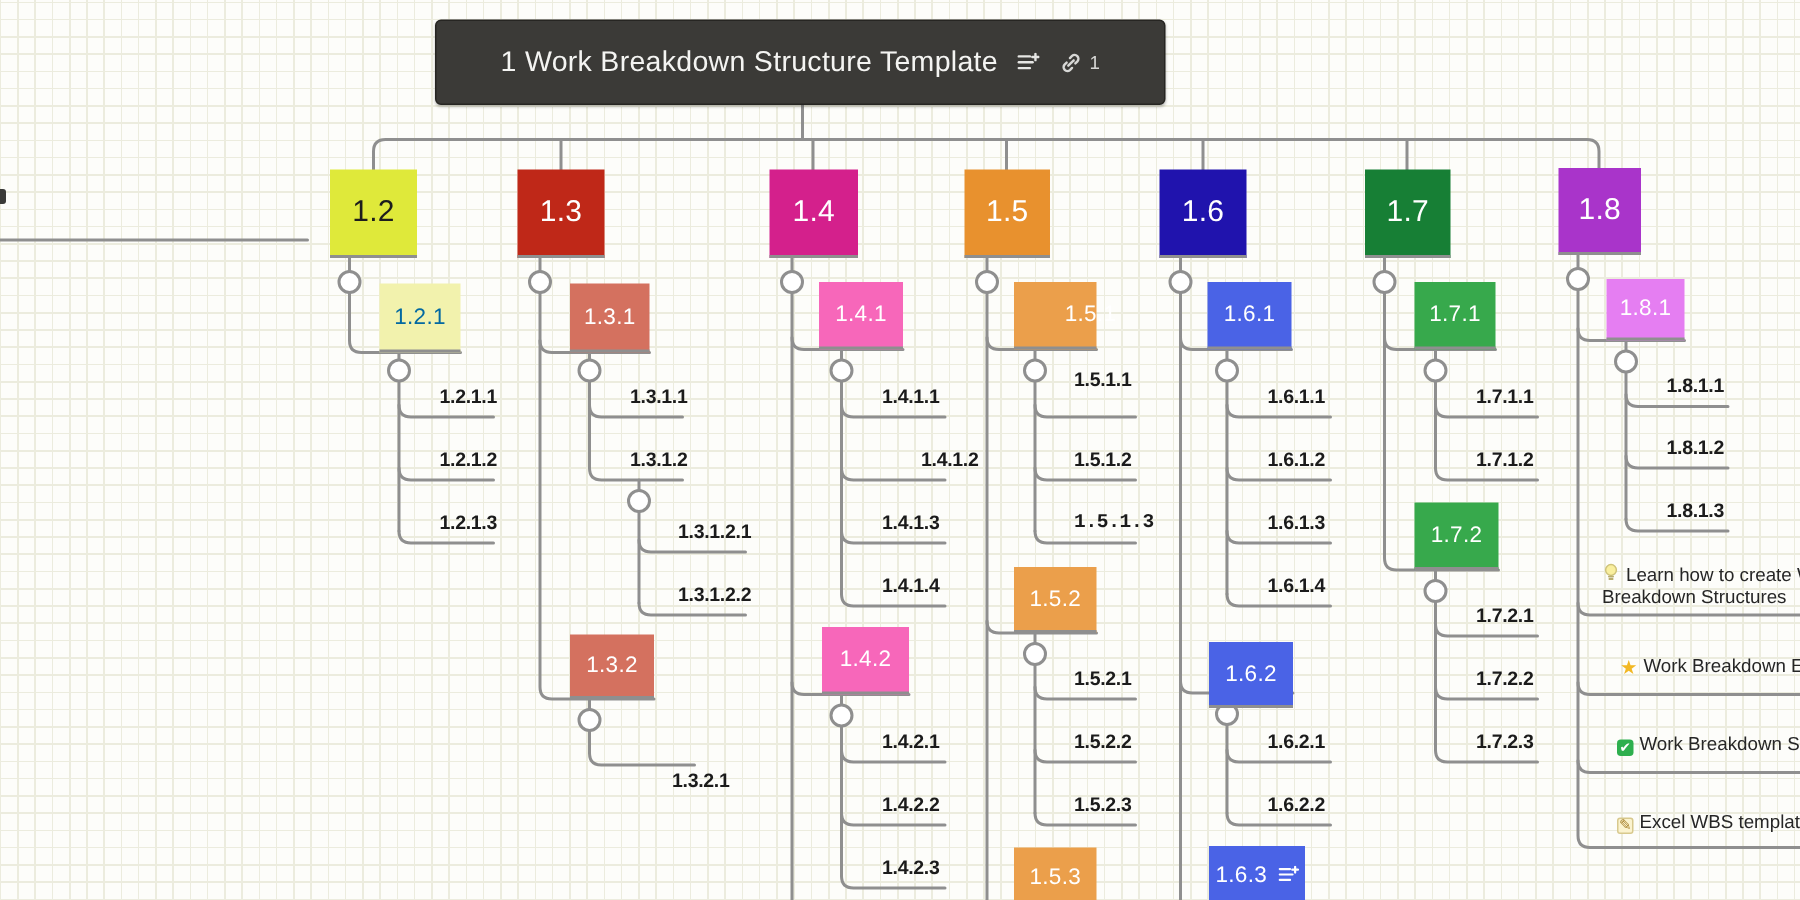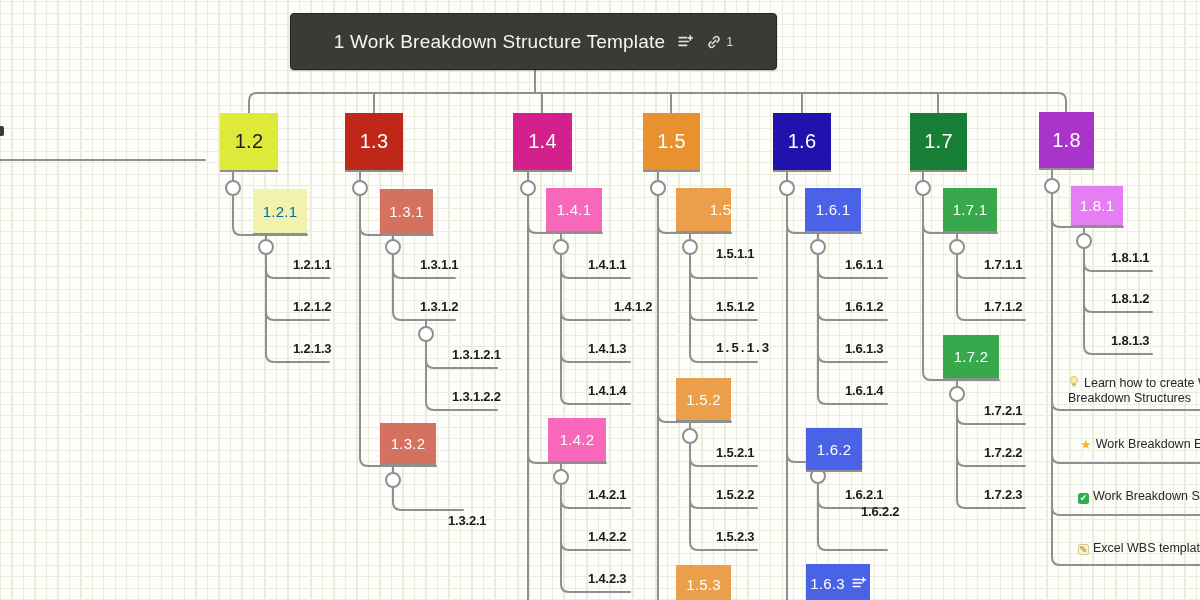--- a/index.html
+++ b/index.html
@@ -280,21 +280,21 @@
       <div class="leaf" style="left: 716px; top: 306px;">1.5.1.2</div>
       <div class="leaf" style="left: 716px; top: 348px; font-family: Liberation Mono, monospace;">1.5.1.3</div>
       <div class="leaf" style="left: 716px; top: 452px;">1.5.2.1</div>
       <div class="leaf" style="left: 716px; top: 494px;">1.5.2.2</div>
       <div class="leaf" style="left: 716px; top: 536px;">1.5.2.3</div>
       <div class="leaf" style="left: 845px; top: 264px;">1.6.1.1</div>
       <div class="leaf" style="left: 845px; top: 306px;">1.6.1.2</div>
       <div class="leaf" style="left: 845px; top: 348px;">1.6.1.3</div>
       <div class="leaf" style="left: 845px; top: 390px;">1.6.1.4</div>
       <div class="leaf" style="left: 845px; top: 494px;">1.6.2.1</div>
-      <div class="leaf" style="left: 845px; top: 511px; margin-left: 16px;">1.6.2.2</div>
+      <div class="leaf" style="left: 845px; top: 536px;">1.6.2.2</div>
       <div class="leaf" style="left: 984px; top: 264px;">1.7.1.1</div>
       <div class="leaf" style="left: 984px; top: 306px;">1.7.1.2</div>
       <div class="leaf" style="left: 984px; top: 410px;">1.7.2.1</div>
       <div class="leaf" style="left: 984px; top: 452px;">1.7.2.2</div>
       <div class="leaf" style="left: 984px; top: 494px;">1.7.2.3</div>
       <div class="leaf" style="left: 1111px; top: 257px;">1.8.1.1</div>
       <div class="leaf" style="left: 1111px; top: 298px;">1.8.1.2</div>
       <div class="leaf" style="left: 1111px; top: 340px;">1.8.1.3</div>
     </div>
 

